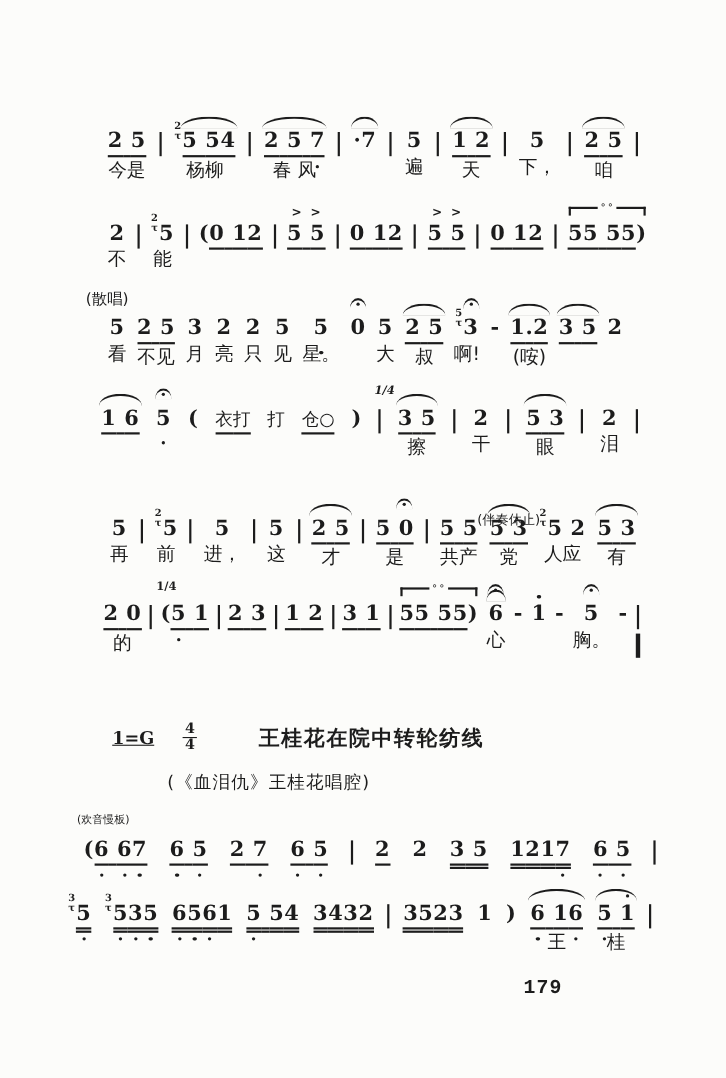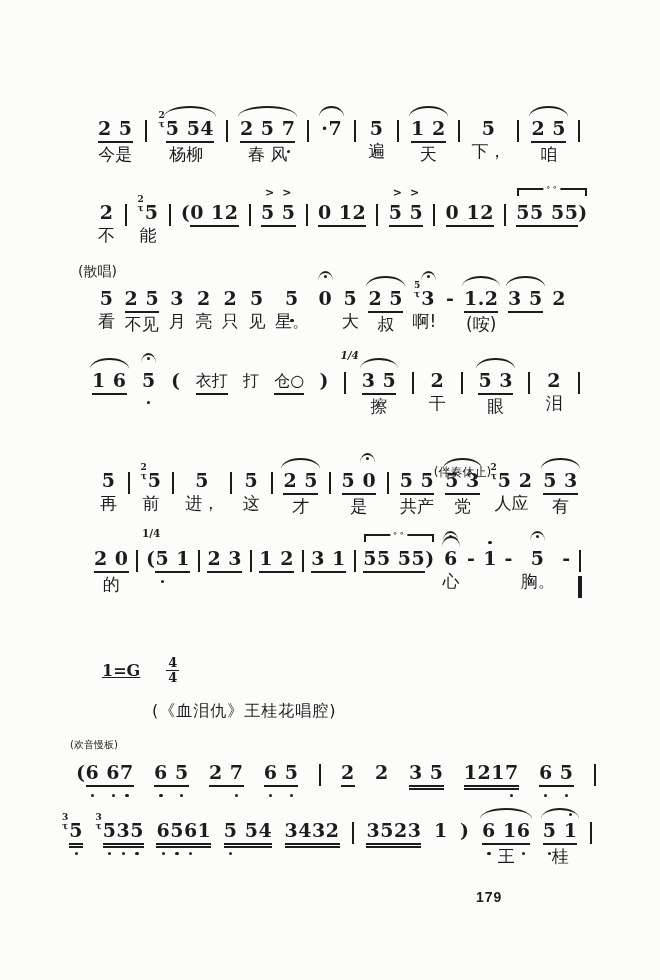--- a/index.html
+++ b/index.html
@@ -45,33 +45,34 @@
   .lyr{font-size:17px;white-space:nowrap;}
 
   .header{position:absolute;top:656px;left:102px;display:flex;align-items:center;gap:26px;}
   .key{font-family:"DejaVu Serif",serif;font-weight:bold;font-size:16px;text-decoration:underline;}
   .meter{display:inline-flex;flex-direction:column;align-items:center;font-weight:bold;font-size:13px;line-height:1.1;font-family:"DejaVu Serif",serif;}
   .meter .num{border-bottom:1.5px solid var(--ink);padding:0 2px;}
   .ptitle{font-size:19px;font-weight:bold;margin-left:30px;letter-spacing:1.5px;}
   .subtitle{position:absolute;top:701px;left:152px;font-size:16px;letter-spacing:1px;}
   .tempo{position:absolute;top:738px;left:70px;font-size:10px;}
   .sanchang{position:absolute;top:263px;left:78px;font-size:14px;}
-  .pageno{position:absolute;top:889px;left:476px;font-size:14px;font-weight:bold;font-family:Liberation Sans, sans-serif;letter-spacing:1px;text-align:right;}
+  .pageno{position:absolute;top:889px;left:476px;font-size:18px;font-weight:bold;font-family:Liberation Mono, monospace;letter-spacing:1px;text-align:right;}
 </style>
 </head>
 <body>
 
 <div id="sheet">
 
   <div class="header">
     <span class="key">1=G</span>
     <span class="meter">
         <span class="num">4</span>
         <span>4</span>
       </span>
+    <span class="ptitle">王桂花在院中转轮纺线</span>
   </div>
   <div class="subtitle">(《血泪仇》王桂花唱腔)</div>
   <div class="tempo">(欢音慢板)</div>
   <div class="sanchang">(散唱)</div>
   <div class="pageno">179</div>
 
 <div class="mline" style="top: 118px; left: 98px; width: 482px;">
       <div class="tok">
         <div class="noterow">
           <span class="stack"><span class="nt u1">

